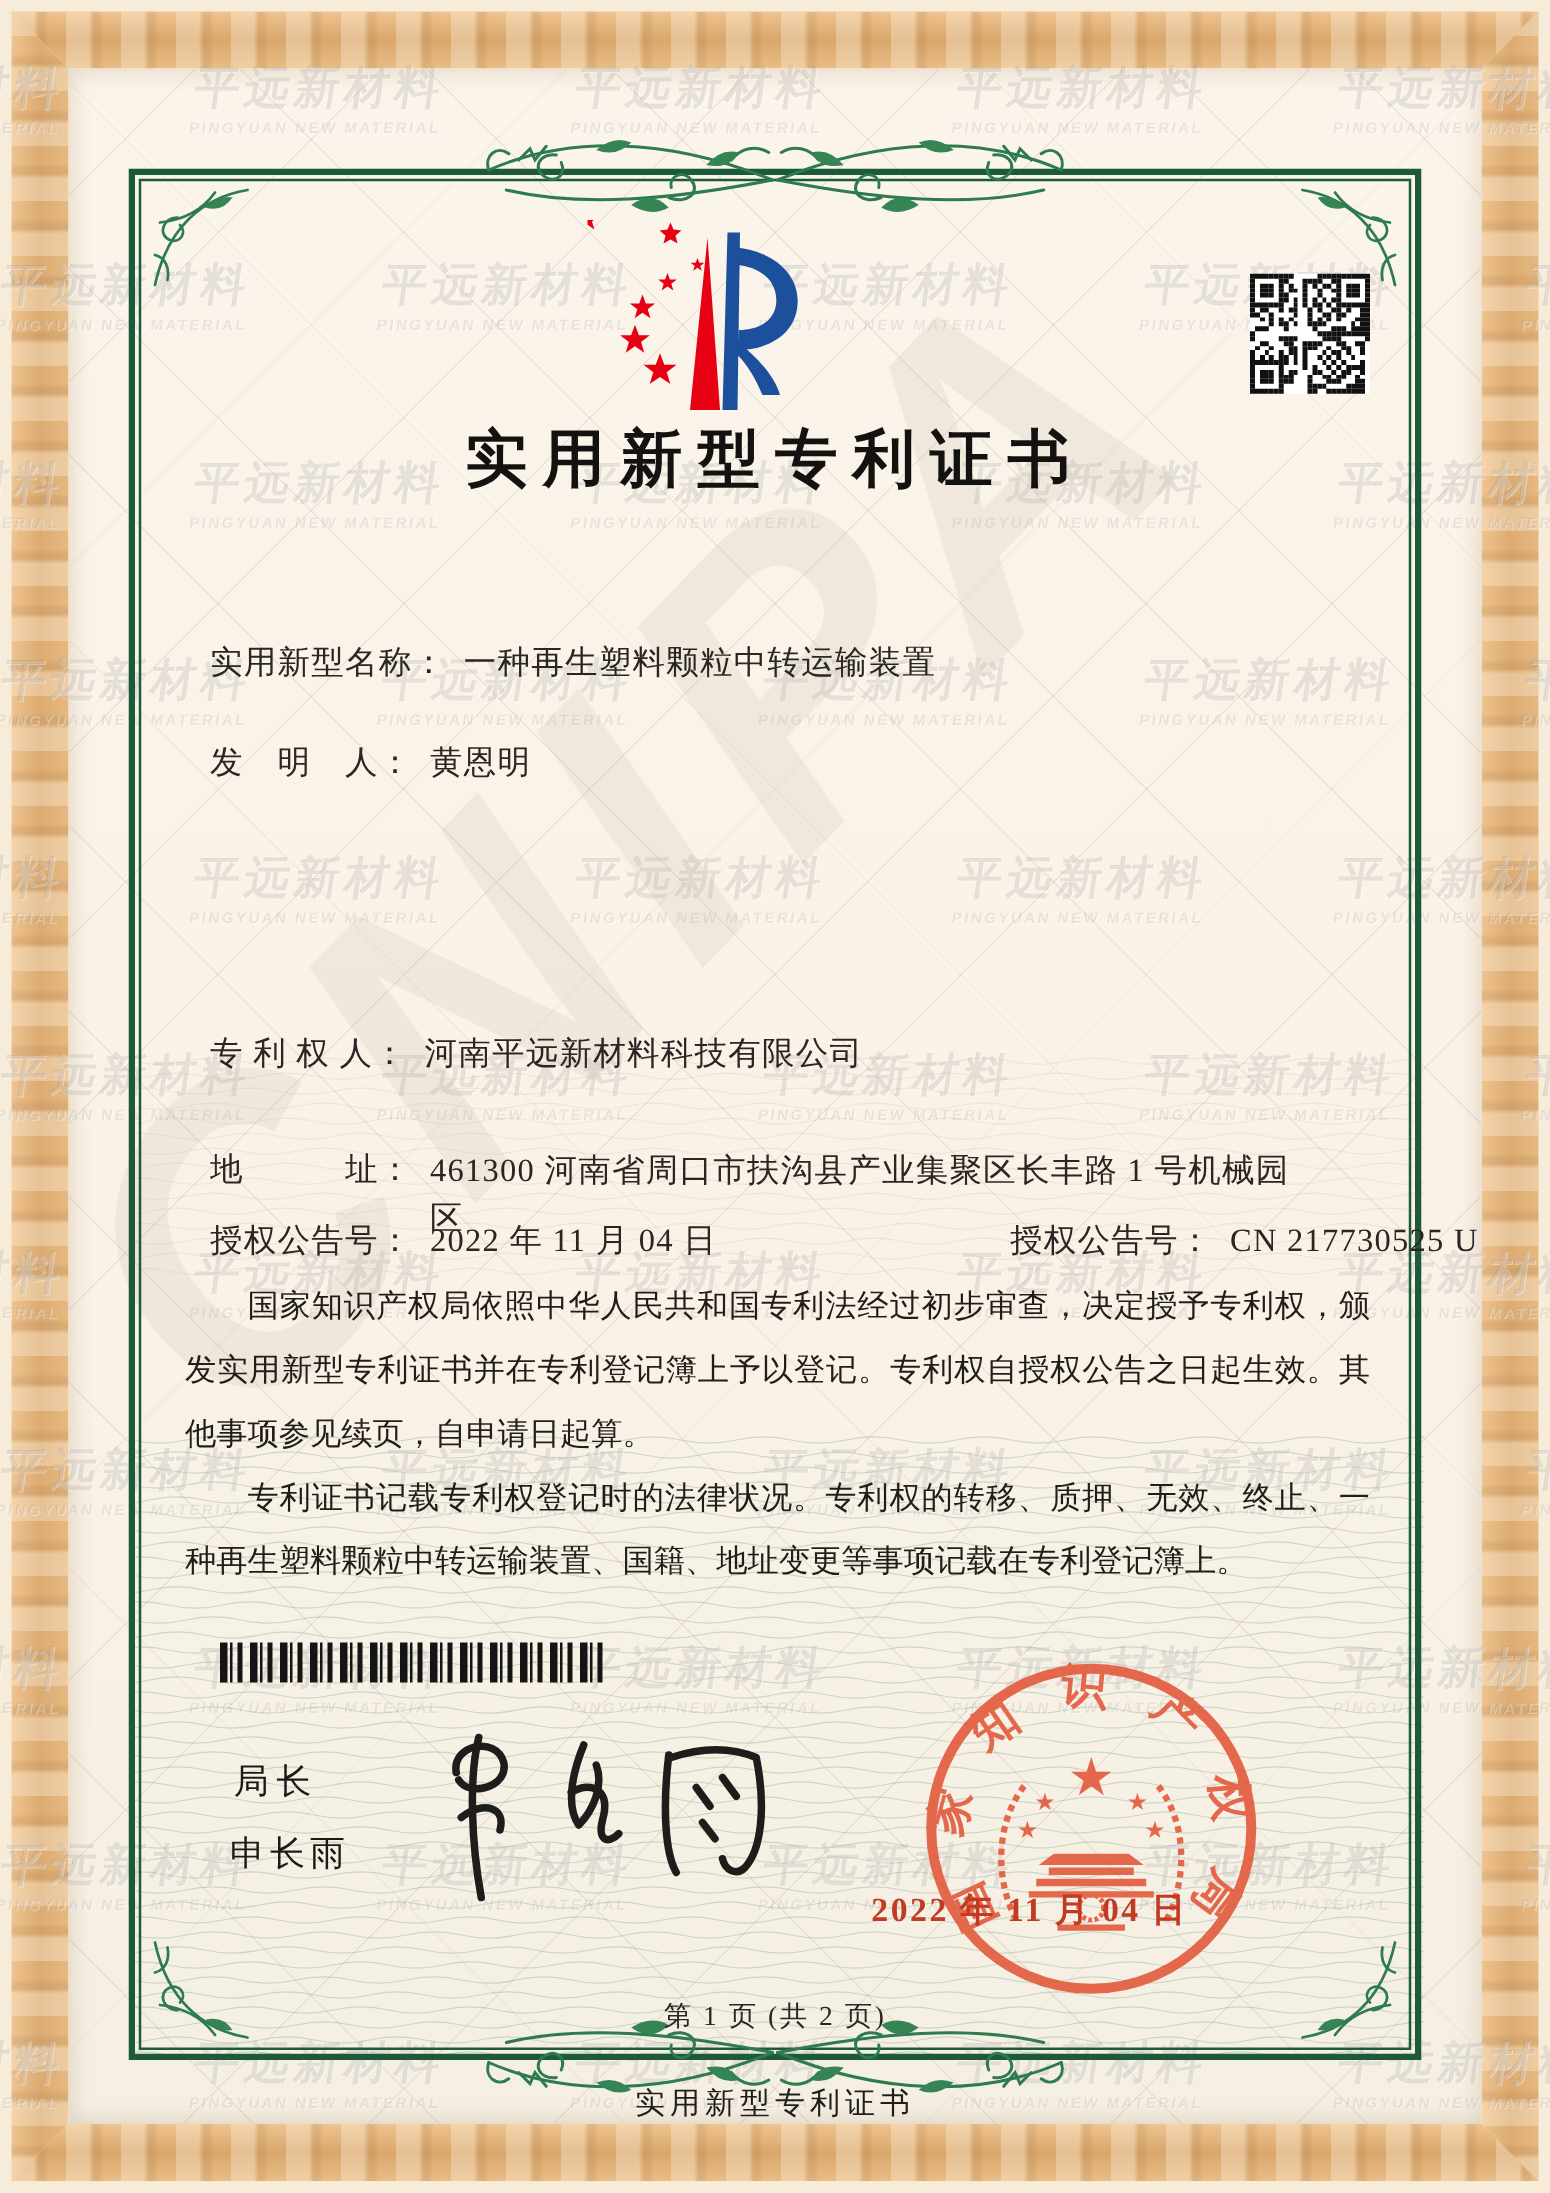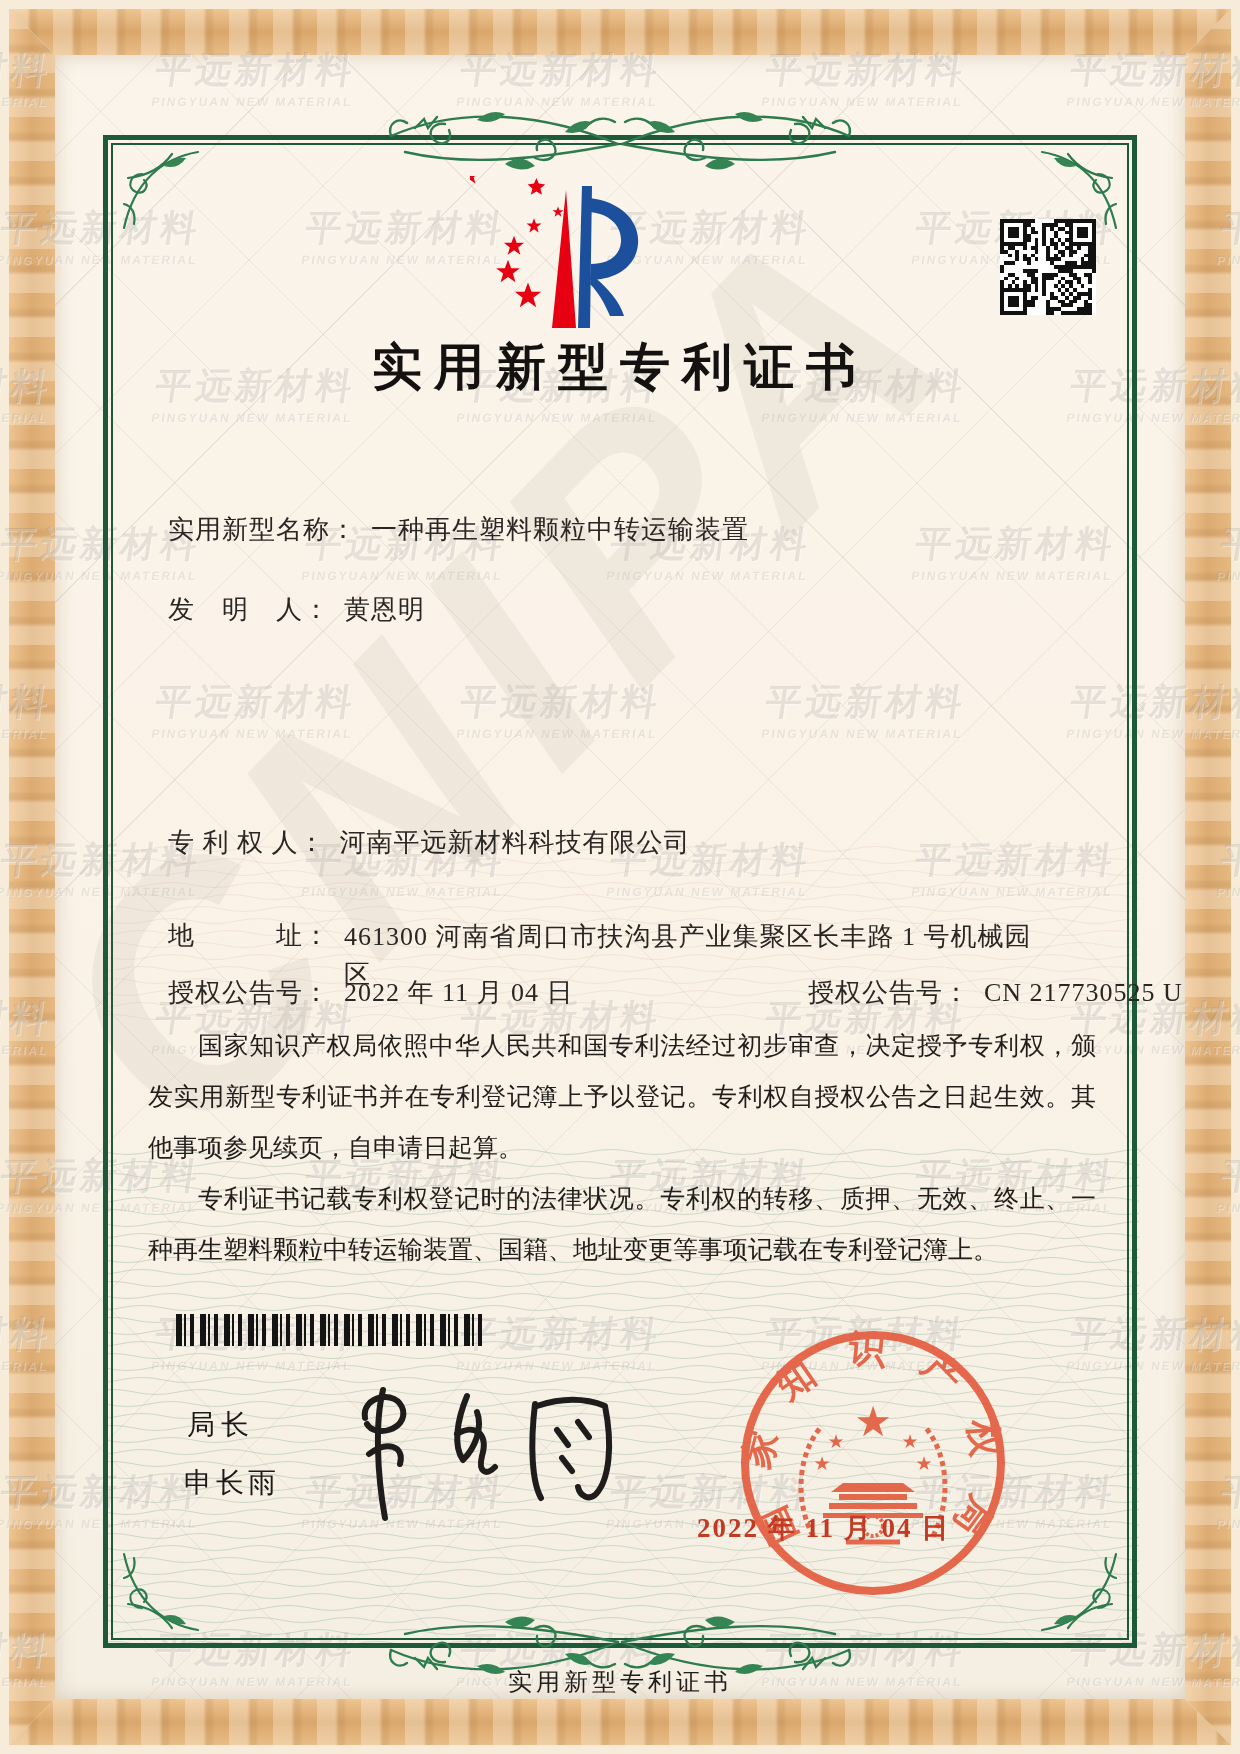--- a/index.html
+++ b/index.html
@@ -1175,15 +1175,16 @@
       <rect x="-50" y="13" width="100" height="5"></rect>
     </g>
     <circle cx="145" cy="208" r="10" fill="none" stroke="#e2593a" stroke-width="4" stroke-dasharray="3,2"></circle>
     <path d="M85,218 C68,186 68,140 92,110" fill="none" stroke="#e2593a" stroke-width="5" stroke-dasharray="5,4"></path>
     <path d="M205,218 C222,186 222,140 198,110" fill="none" stroke="#e2593a" stroke-width="5" stroke-dasharray="5,4"></path>
     <path d="M118,224 h54" stroke="#e2593a" stroke-width="5"></path>
   </svg>
 
   <div class="abs seal-date">2022 年 11 月 04 日</div>
 
+  <div class="abs page-no">第 1 页 (共 2 页)</div>
   <div class="abs cont-note">实用新型专利证书</div>
 
 </div>
 
 </body></html>

